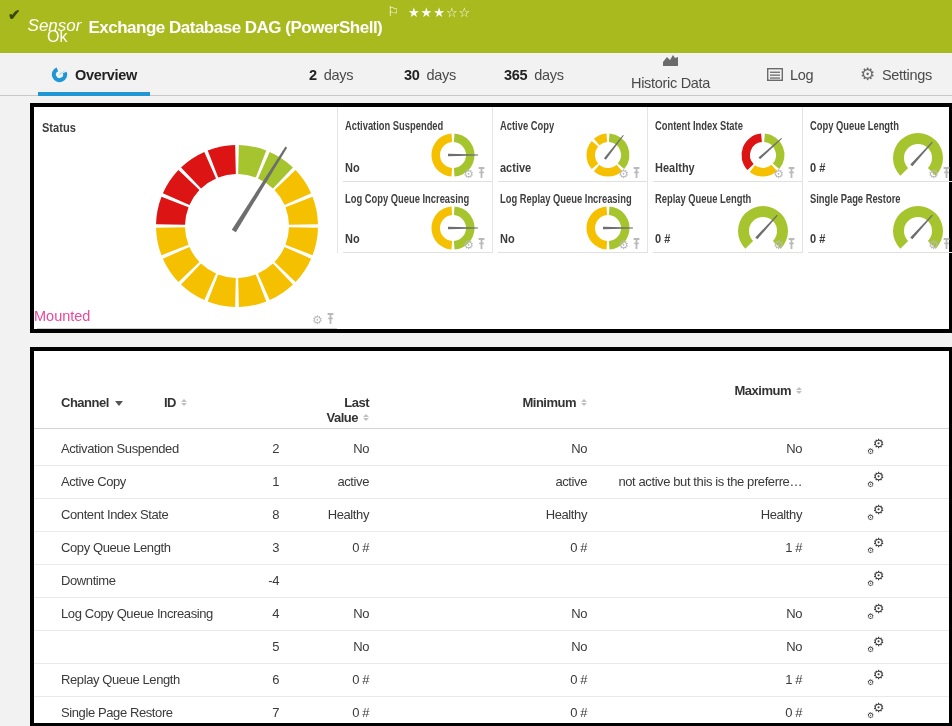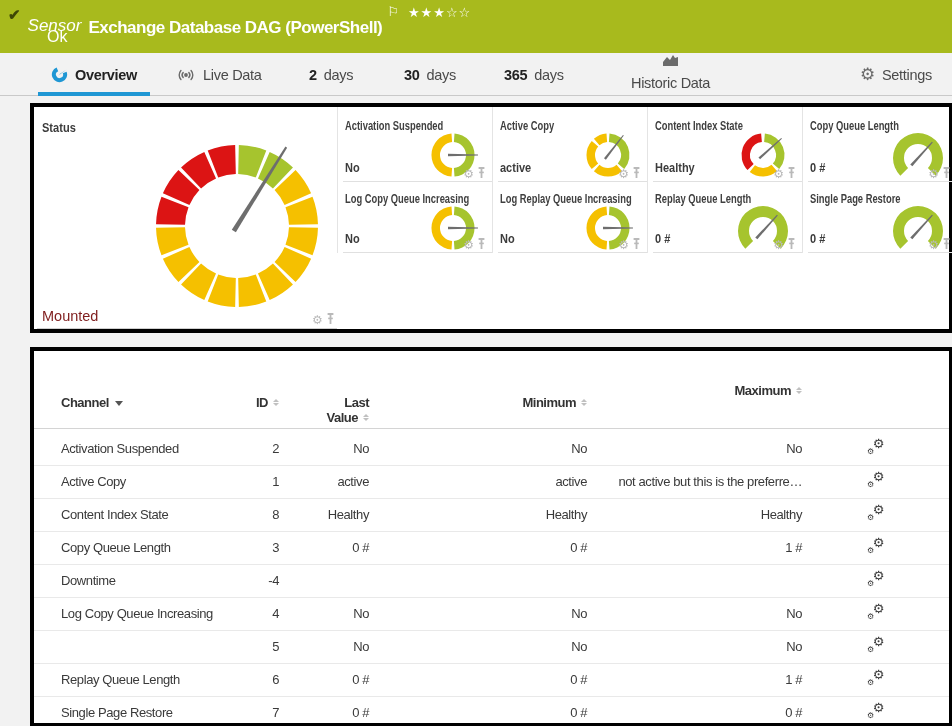--- a/index.html
+++ b/index.html
@@ -17,21 +17,21 @@
 .tab.active{font-weight:bold;color:#222}
 .tab.active::after{content:"";position:absolute;left:0;right:0;bottom:0;height:4px;background:#1f97d4}
 .tab .num{font-weight:bold;color:#222}
 .tab svg{display:block}
 .panel{position:absolute;background:#fff;border:4px solid #000000}
 #panel1{left:30px;top:103px;width:923px;height:230px}
 #panel2{left:30px;top:347px;width:923px;height:380px}
 .cell-title{position:absolute;font-size:12px;font-weight:bold;color:#3f3f3f;white-space:nowrap;transform:scaleX(0.78);transform-origin:0 50%}
 .cell-value{position:absolute;font-size:12.5px;font-weight:bold;color:#3c3c3c;white-space:nowrap;transform:scaleX(0.88);transform-origin:0 50%}
 #status-title{position:absolute;left:8px;top:13px;font-size:13px;font-weight:bold;color:#3c3c3c;transform:scaleX(0.85);transform-origin:0 50%}
-#status-value{position:absolute;left:8px;top:201px;font-size:14.5px;color:#7f1d1d}
+#status-value{position:absolute;left:0;top:201px;font-size:14.5px;color:#ec4899}
 #status-line{position:absolute;left:3px;top:221px;width:300px;height:1px;background:#cfcfcf}
 .icons{position:absolute;display:flex;align-items:flex-end;gap:3px}
 .gearsm{font-size:12px;color:#b9b9b9;line-height:10px;font-family:"DejaVu Sans",sans-serif}
 .gcell{position:absolute;border-left:1px solid #e4e4e4}
 .gcell .bline{position:absolute;left:5px;right:0;bottom:0;height:1px;background:#e0e0e0}
 .gauge-svg{position:absolute}
 #thead span.h{position:absolute;font-size:13px;font-weight:bold;color:#333;line-height:15px;letter-spacing:-0.5px}
 .sorticon{display:inline-block;vertical-align:1px;margin-left:5px}
 .tri-up{width:0;height:0;border-left:3.5px solid transparent;border-right:3.5px solid transparent;border-bottom:3.5px solid #c0c0c0;margin-bottom:1px}
 .tri-dn{width:0;height:0;border-left:3.5px solid transparent;border-right:3.5px solid transparent;border-top:3.5px solid #c0c0c0}
@@ -67,51 +67,50 @@
 <div id="tabs">
     <div class="tab active" style="left: 38px;">
       <span style="display: flex;">
         <svg width="17" height="17" viewBox="-10 -10 20 20">
           <path d="M8.34 -3.37 A9 9 0 1 1 -3.37 -8.34 L-1.57 -3.89 A4.2 4.2 0 1 0 3.89 -1.57 Z" fill="#1f97d4"></path>
           <polygon points="-1.2,1.2 1.2,-1.2 8.3,-5.8" fill="#1f97d4"></polygon>
         </svg>
       </span>
       <span>Overview</span>
     </div>
-    <div class="tab" style="left: 163px;">
-      <span style="display: flex;">
-        <svg width="20" height="16" viewBox="-10 -8 20 16">
-          <circle r="1.9" fill="#6b6b6b"></circle>
-          <path d="M2.823950336814098 -2.542696304163661 A3.8 3.8 0 0 1 2.823950336814098 2.542696304163661" stroke="#6b6b6b" stroke-width="1.4" fill="none" stroke-linecap="round"></path>
-          <path d="M5.05338481324628 -4.5500881232402355 A6.8 6.8 0 0 1 5.05338481324628 4.5500881232402355" stroke="#6b6b6b" stroke-width="1.4" fill="none" stroke-linecap="round"></path>
-          <path d="M-2.823950336814098 -2.542696304163661 A3.8 3.8 0 0 0 -2.823950336814098 2.542696304163661" stroke="#6b6b6b" stroke-width="1.4" fill="none" stroke-linecap="round"></path>
-          <path d="M-5.05338481324628 -4.5500881232402355 A6.8 6.8 0 0 0 -5.05338481324628 4.5500881232402355" stroke="#6b6b6b" stroke-width="1.4" fill="none" stroke-linecap="round"></path>
-        </svg>
-      </span>
-      <span>Live Data</span>
-    </div>
     <div class="tab" style="left: 296px;">
       <span class="num">2</span>
       <span>days</span>
     </div>
     <div class="tab" style="left: 391px;">
       <span class="num">30</span>
       <span>days</span>
     </div>
     <div class="tab" style="left: 491px;">
       <span class="num">365</span>
       <span>days</span>
     </div>
     <div class="tab" style="left: 618px; flex-direction: column;">
       <span style="display: flex;">
         <svg width="17" height="15" viewBox="0 0 17 15">
           <path d="M1 13 L1 9 L5 4 L8 7 L11 2 L13 5 L16 4 L16 13 Z" fill="#6b6b6b"></path>
         </svg>
       </span>
       <span>Historic Data</span>
+    </div>
+    <div class="tab" style="left: 754px;">
+      <span style="display: flex;">
+        <svg width="16" height="13" viewBox="0 0 16 13">
+          <rect x="0.7" y="0.7" width="14.6" height="11.6" fill="none" stroke="#6b6b6b" stroke-width="1.4"></rect>
+          <rect x="3" y="3.6" width="10" height="1.3" fill="#6b6b6b"></rect>
+          <rect x="3" y="6.5" width="10" height="1.3" fill="#6b6b6b"></rect>
+          <rect x="3" y="9.4" width="10" height="1.3" fill="#6b6b6b"></rect>
+        </svg>
+      </span>
+      <span>Log</span>
     </div>
     <div class="tab" style="left: 847px;">
       <span style="display: flex;">
         <span style="font-size: 17px; color: rgb(107, 107, 107); line-height: 17px; font-family: &quot;DejaVu Sans&quot;, sans-serif;">⚙</span>
       </span>
       <span>Settings</span>
     </div>
   </div>
 
 <div id="panel1" class="panel">
@@ -307,21 +306,21 @@
           </svg>
         </div>
         <div class="bline"></div>
       </div>
     </div>
 </div>
 
 <div id="panel2" class="panel">
   <div id="thead">
     <span class="h" style="left:27px;top:44px"><span>Channel</span><span class="tri-sort"></span></span>
-    <span class="h" style="left:130px;width:115px;top:44px;text-align:right"><span>ID</span><span class="sorticon"><div class="tri-up"></div><div class="tri-dn"></div></span></span>
+    <span class="h" style="left:130px;width:115px;top:44px;text-align:left"><span>ID</span><span class="sorticon"><div class="tri-up"></div><div class="tri-dn"></div></span></span>
     <span class="h" style="left:235px;width:100px;top:44px;text-align:right"><span>Last</span><br><span>Value</span><span class="sorticon"><div class="tri-up"></div><div class="tri-dn"></div></span></span>
     <span class="h" style="left:380px;width:173px;top:44px;text-align:right"><span>Minimum</span><span class="sorticon"><div class="tri-up"></div><div class="tri-dn"></div></span></span>
     <span class="h" style="left:520px;width:248px;top:32px;text-align:right"><span>Maximum</span><span class="sorticon"><div class="tri-up"></div><div class="tri-dn"></div></span></span>
   </div>
   <div id="hline"></div>
   <div id="rows">
   <div class="trow">
     <span class="c-chan">Activation Suspended</span>
     <span class="c-id">2</span>
     <span class="c-last">No</span>

